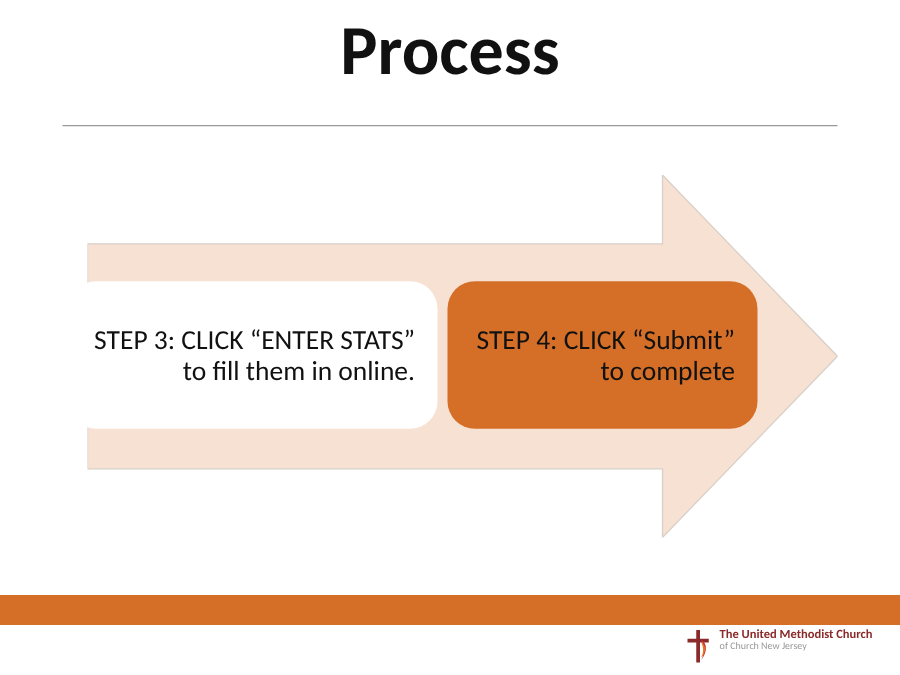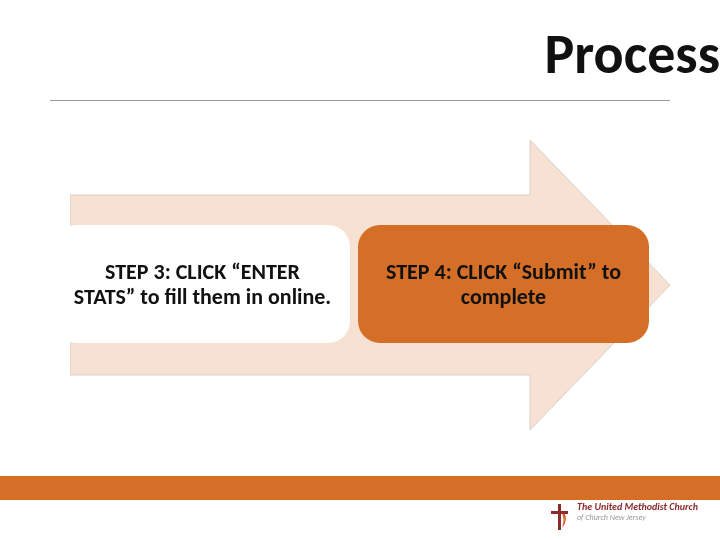--- a/index.html
+++ b/index.html
@@ -6,24 +6,24 @@
   body {
     width: 720px;
     height: 540px;
     background: #ffffff;
     font-family: Calibri, Arial, sans-serif;
     position: relative;
     overflow: hidden;
   }
   .title {
     position: absolute;
-    top: 20px;
+    top: 7px;
     left: 0;
     width: 720px;
-    text-align: right;
+    text-align: center;
     font-size: 56px;
     font-weight: 700;
     color: #111;
   }
   .title-rule {
     position: absolute;
     top: 100px;
     left: 50px;
     width: 620px;
     height: 1px;
@@ -44,53 +44,52 @@
     width: 600px;
     height: 118px;
     display: flex;
     gap: 8px;
   }
   .step {
     border-radius: 22px;
     display: flex;
     align-items: center;
     justify-content: center;
-    text-align: center;
-    font-weight: 700;
+    text-align: right;
+    font-weight: 400;
     line-height: 1.15;
     padding: 10px 18px;
   }
   .step-3 {
     background: #ffffff;
     color: #111;
     width: 295px;
     font-size: 22px;
   }
   .step-4 {
     background: #d56f27;
     color: #111;
-    width: 291px;
+    width: 248px;
     font-size: 22px;
   }
   .footer-bar {
     position: absolute;
     left: 0;
     bottom: 40px;
     width: 720px;
     height: 24px;
     background: #d56f27;
   }
   .logo-block {
     position: absolute;
     right: 22px;
     bottom: 8px;
     display: flex;
     align-items: flex-start;
     gap: 6px;
-    font-style: italic;
   }
   .logo-icon { width: 22px; height: 30px; }
   .logo-text { display: flex; flex-direction: column; line-height: 1.05; }
   .logo-line1 {
     font-size: 10px;
     font-weight: 700;
     color: #8a2a2a;
   }
   .logo-line2 {
     font-size: 8px;

